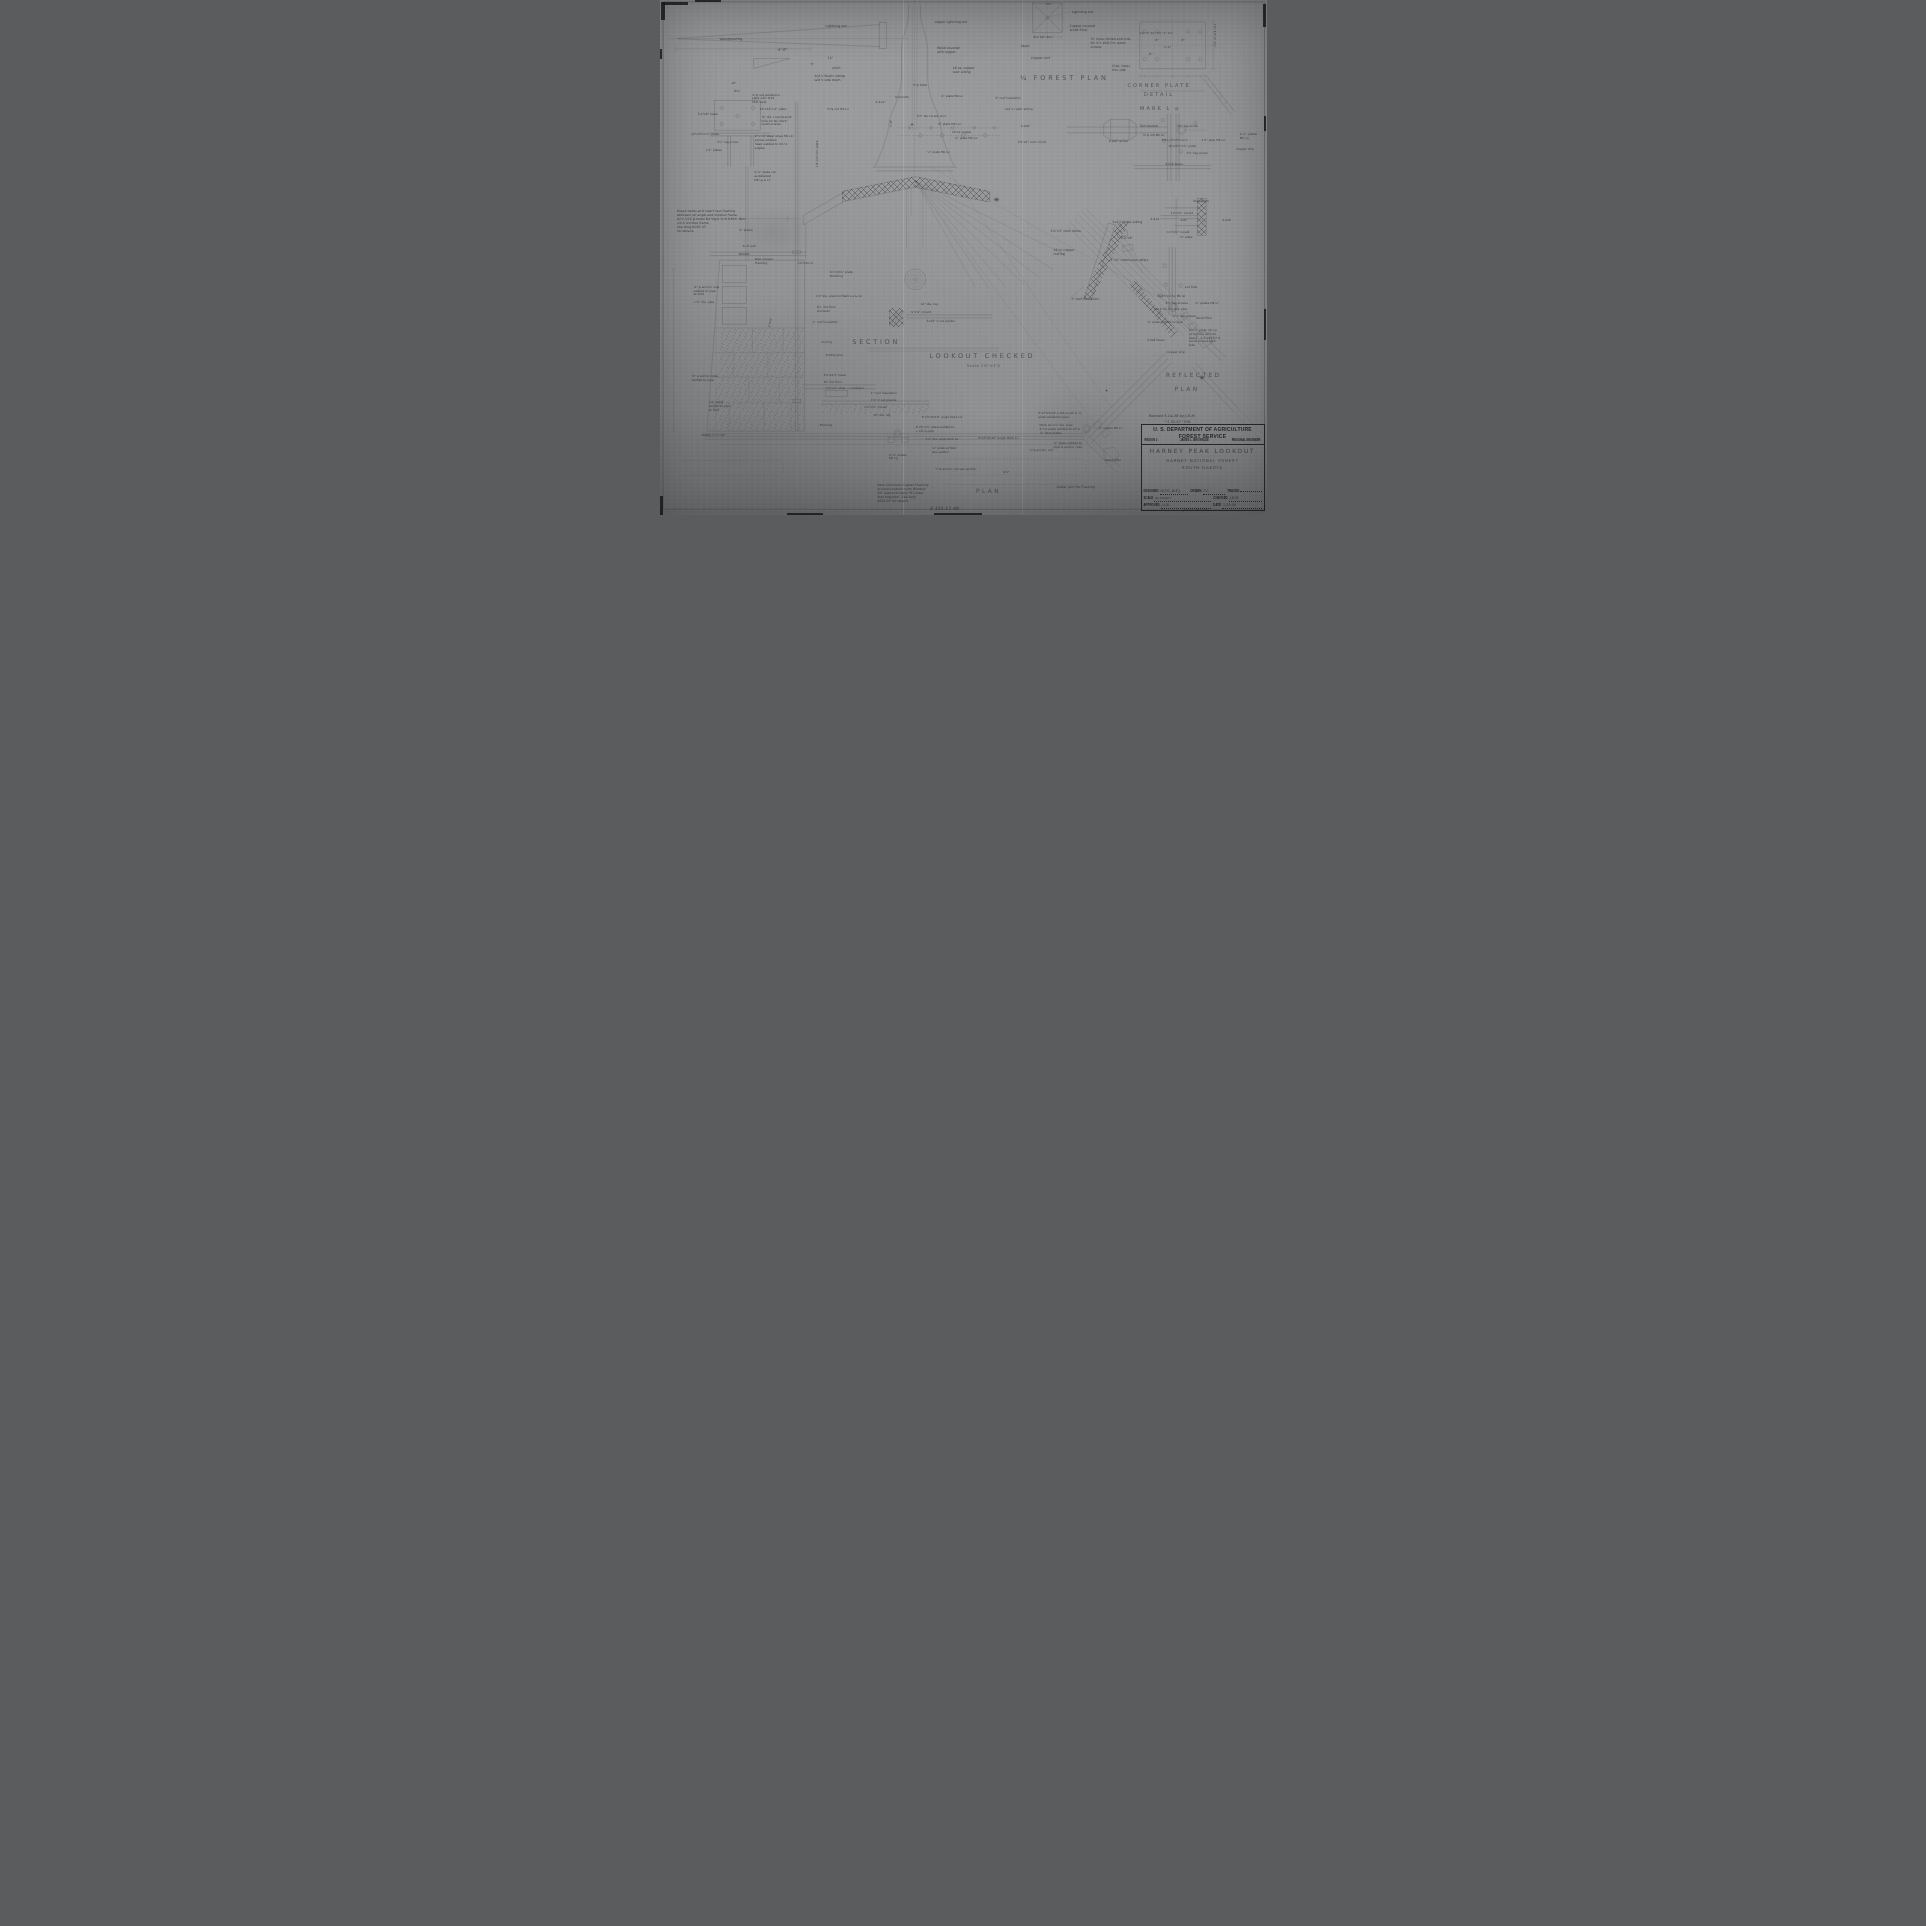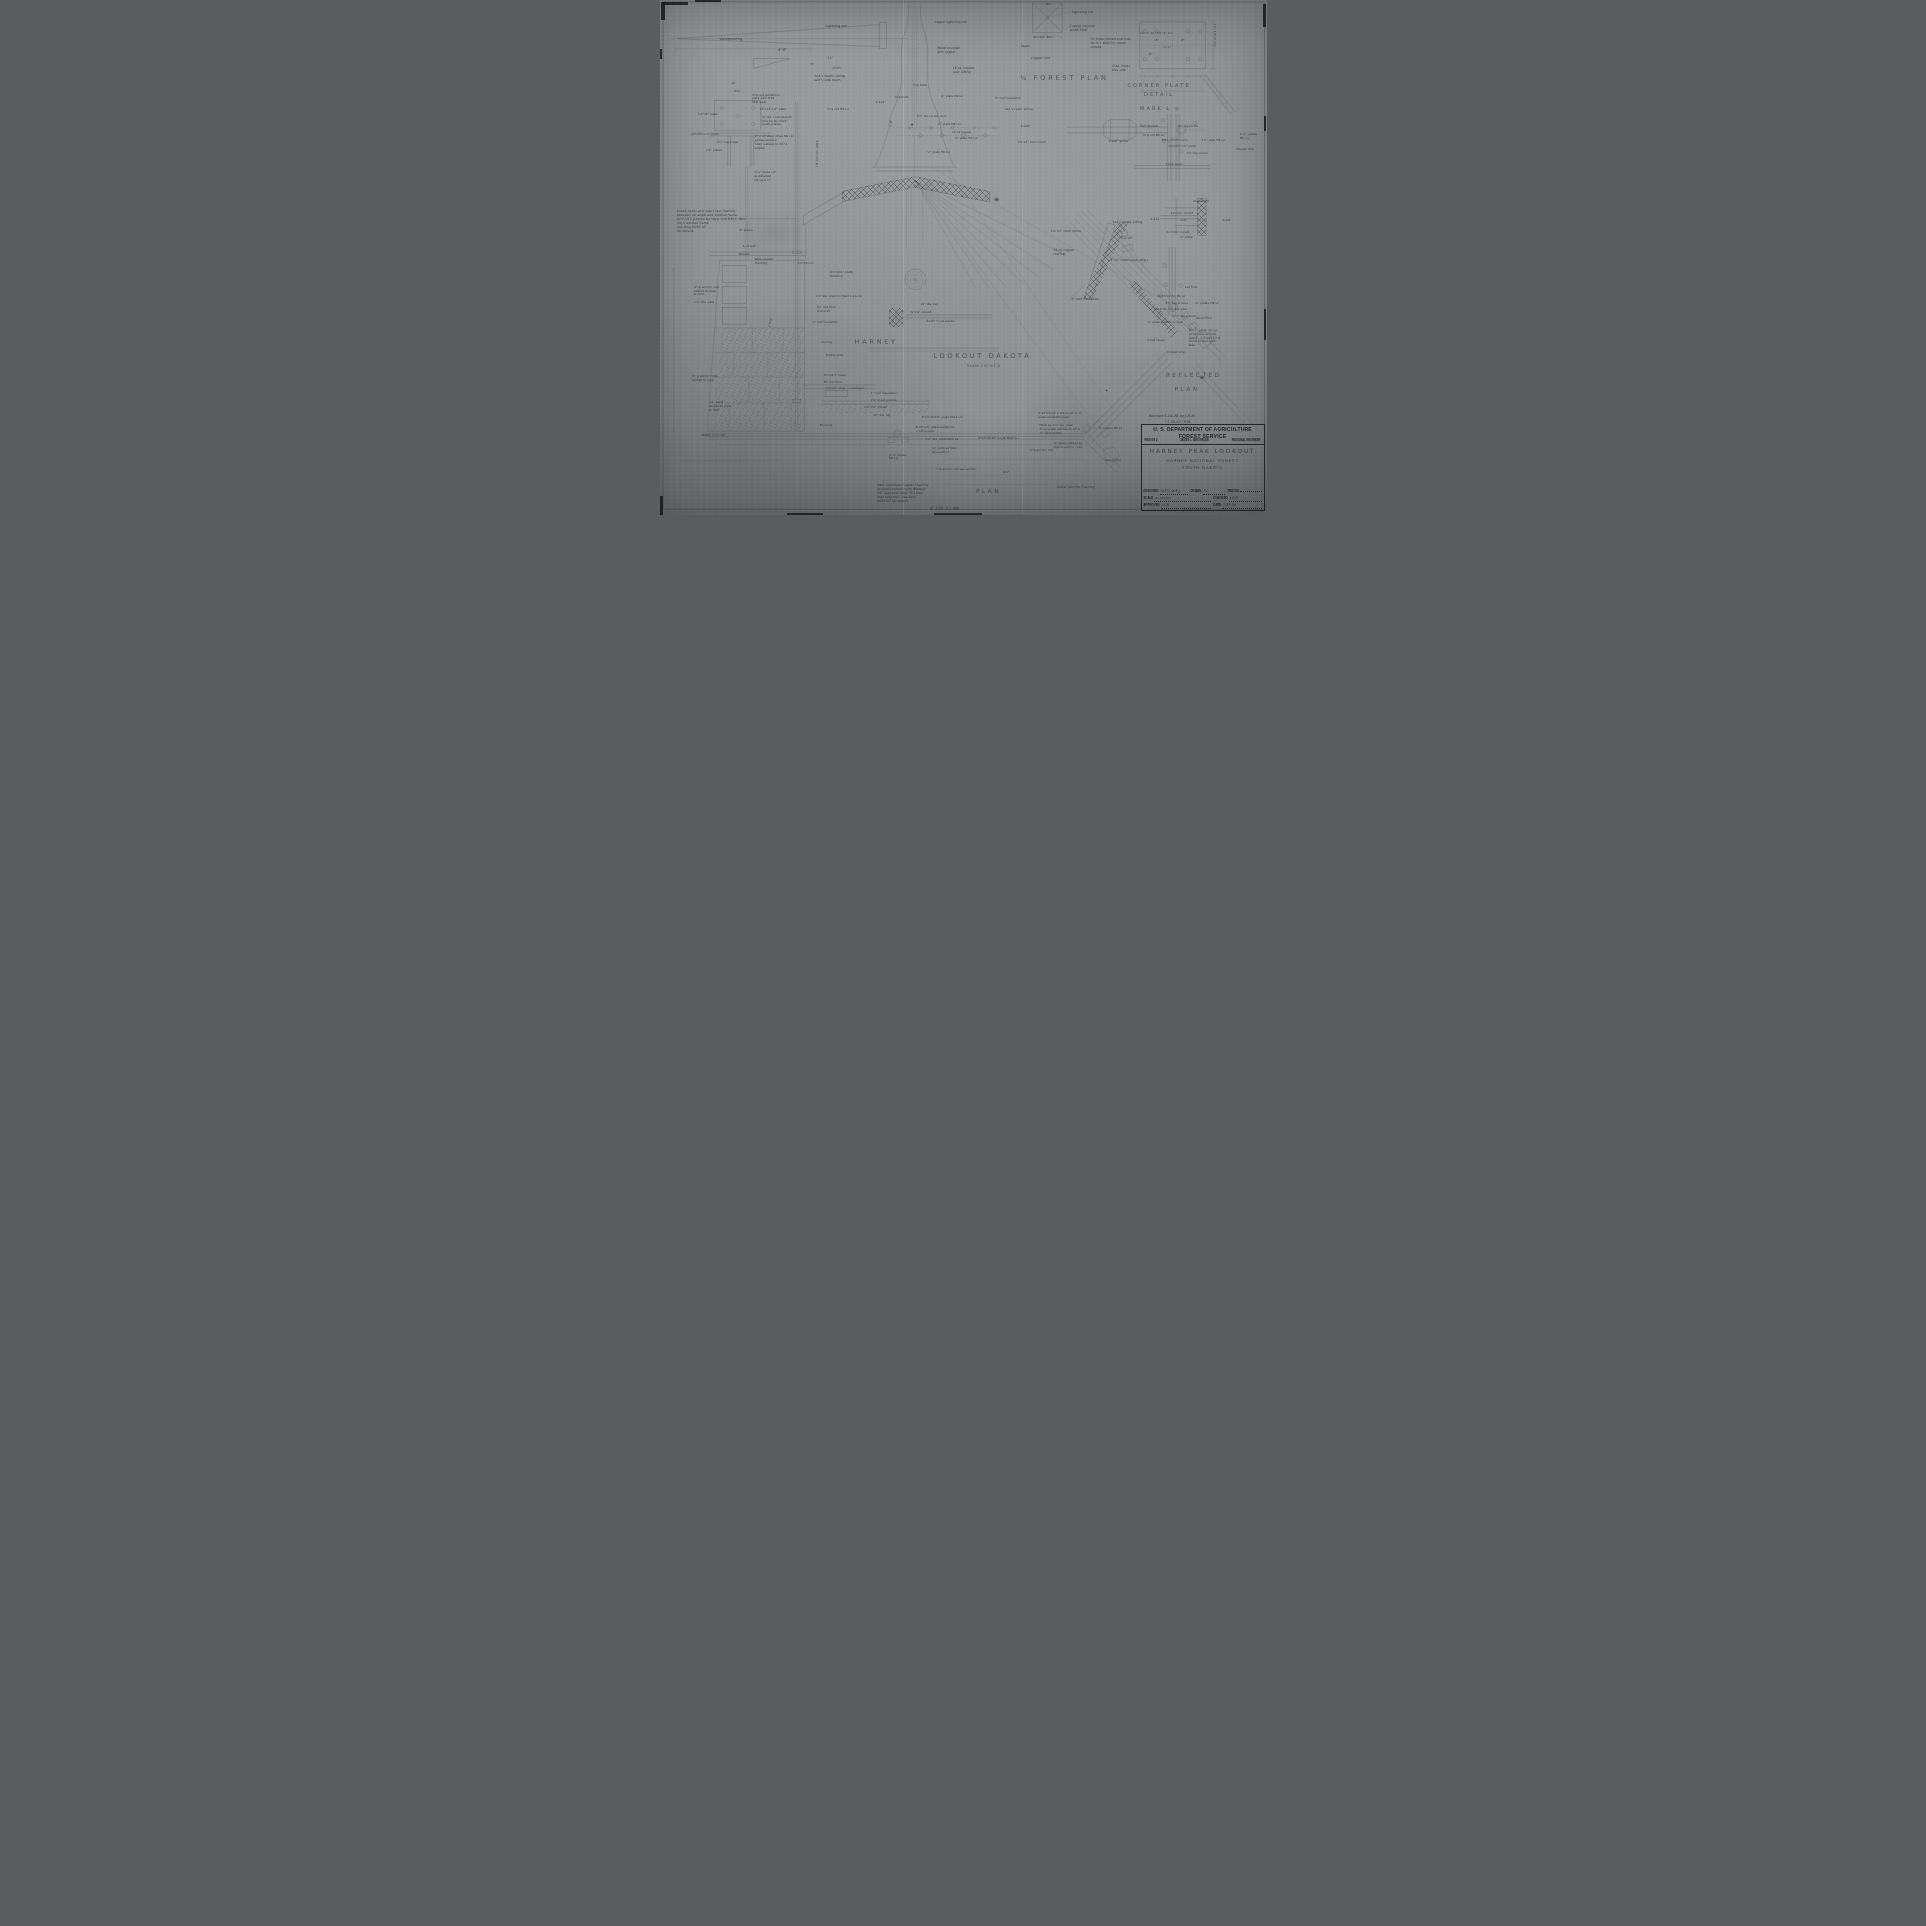--- a/index.html
+++ b/index.html
@@ -254,22 +254,22 @@
   <div class="smudge" style="left:41.3%;top:23.9%;width:.7%;height:.6%;"></div>
   <div class="smudge" style="left:73.4%;top:75.6%;width:.5%;height:.5%;"></div>
   <div class="stain" style="left:12%;top:40%;width:14%;height:10%;"></div>
   <div class="stain" style="left:60%;top:75%;width:18%;height:14%;"></div>
 
   <div style="position:absolute;inset:0;">
       <div class="ann vtitle" style="left: 59.4%; top: 14.3%; font-size: 6.5px;">¼ FOREST PLAN</div>
       <div class="ann vtitle" style="left: 82.3%; top: 15.9%; font-size: 5px; transform: translateX(-50%);">CORNER PLATE</div>
       <div class="ann vtitle" style="left: 82.3%; top: 17.7%; font-size: 5px; transform: translateX(-50%);">DETAIL</div>
       <div class="ann vtitle" style="left: 82.5%; top: 20.3%; font-size: 5px; transform: translateX(-50%);">MARK L p</div>
-      <div class="ann vtitle" style="left: 35.7%; top: 65.6%; font-size: 6.5px; transform: translateX(-50%);">HARNEY</div>
-      <div class="ann vtitle" style="left: 53.2%; top: 68.4%; font-size: 6.5px; transform: translateX(-50%);">LOOKOUT DAKOTA</div>
+      <div class="ann vtitle" style="left: 35.7%; top: 65.6%; font-size: 6.5px; transform: translateX(-50%);">SECTION</div>
+      <div class="ann vtitle" style="left: 53.2%; top: 68.4%; font-size: 6.5px; transform: translateX(-50%);">LOOKOUT CHECKED</div>
       <div class="ann vsub" style="left: 53.4%; top: 70.7%; font-size: 3.7px; transform: translateX(-50%);">Scale 1½"=1'0</div>
       <div class="ann vtitle" style="left: 54.2%; top: 94.7%; font-size: 5.8px; transform: translateX(-50%);">PLAN</div>
       <div class="ann vtitle" style="left: 88%; top: 72.3%; font-size: 5.8px; transform: translateX(-50%);">REFLECTED</div>
       <div class="ann vtitle" style="left: 86.9%; top: 75%; font-size: 5.8px; transform: translateX(-50%);">PLAN</div>
       <div class="ann" style="left: 27.3%; top: 4.7%;">Lightning rod</div>
       <div class="ann" style="left: 9.9%; top: 7.2%;">Waterproofing</div>
       <div class="ann" style="left: 19.5%; top: 9.2%; font-size: 3.9px;">4'-0"</div>
       <div class="ann" style="left: 27.7%; top: 10.8%;">12"</div>
       <div class="ann" style="left: 24.9%; top: 12.3%; font-size: 2.9px;">3"</div>
       <div class="ann" style="left: 28.5%; top: 12.9%;">pitch</div>

